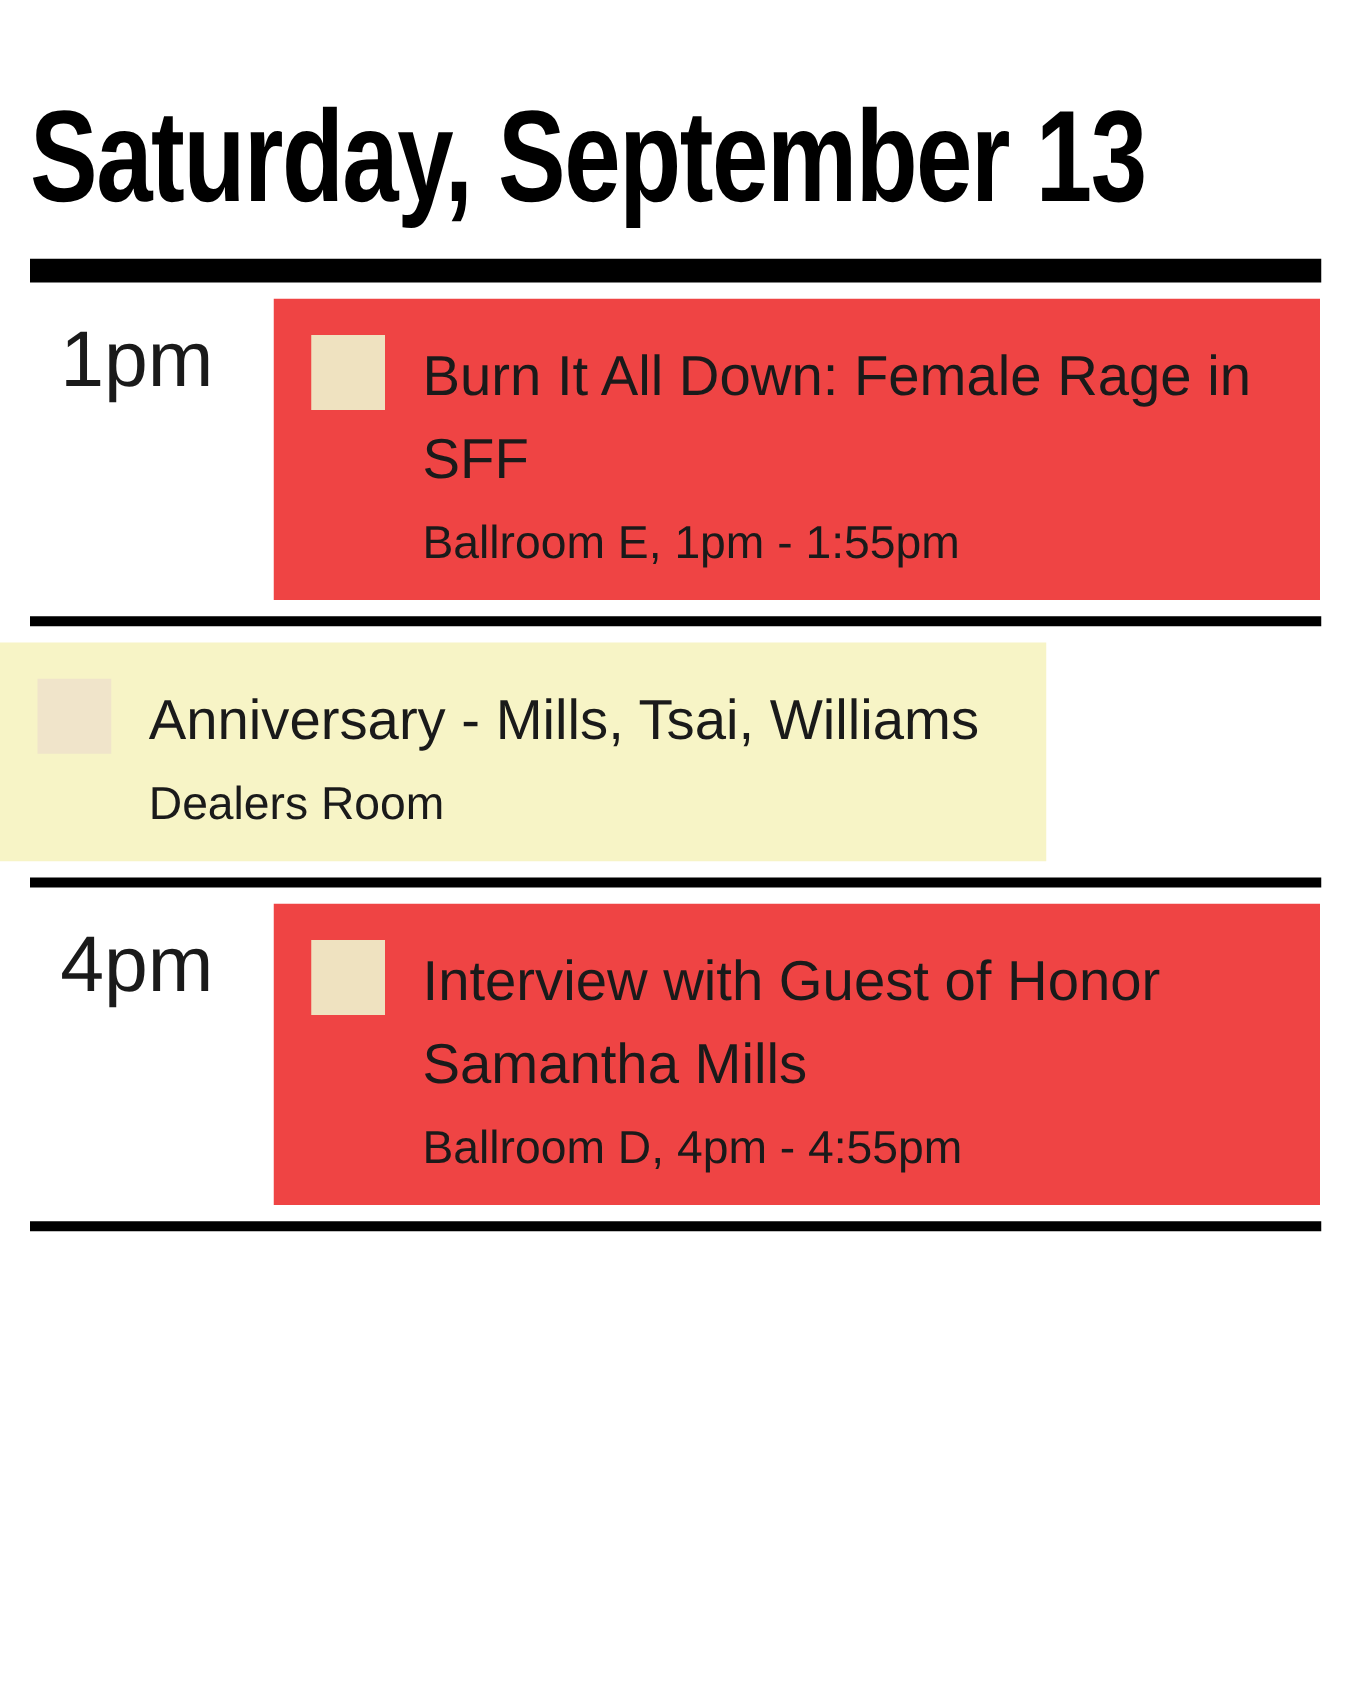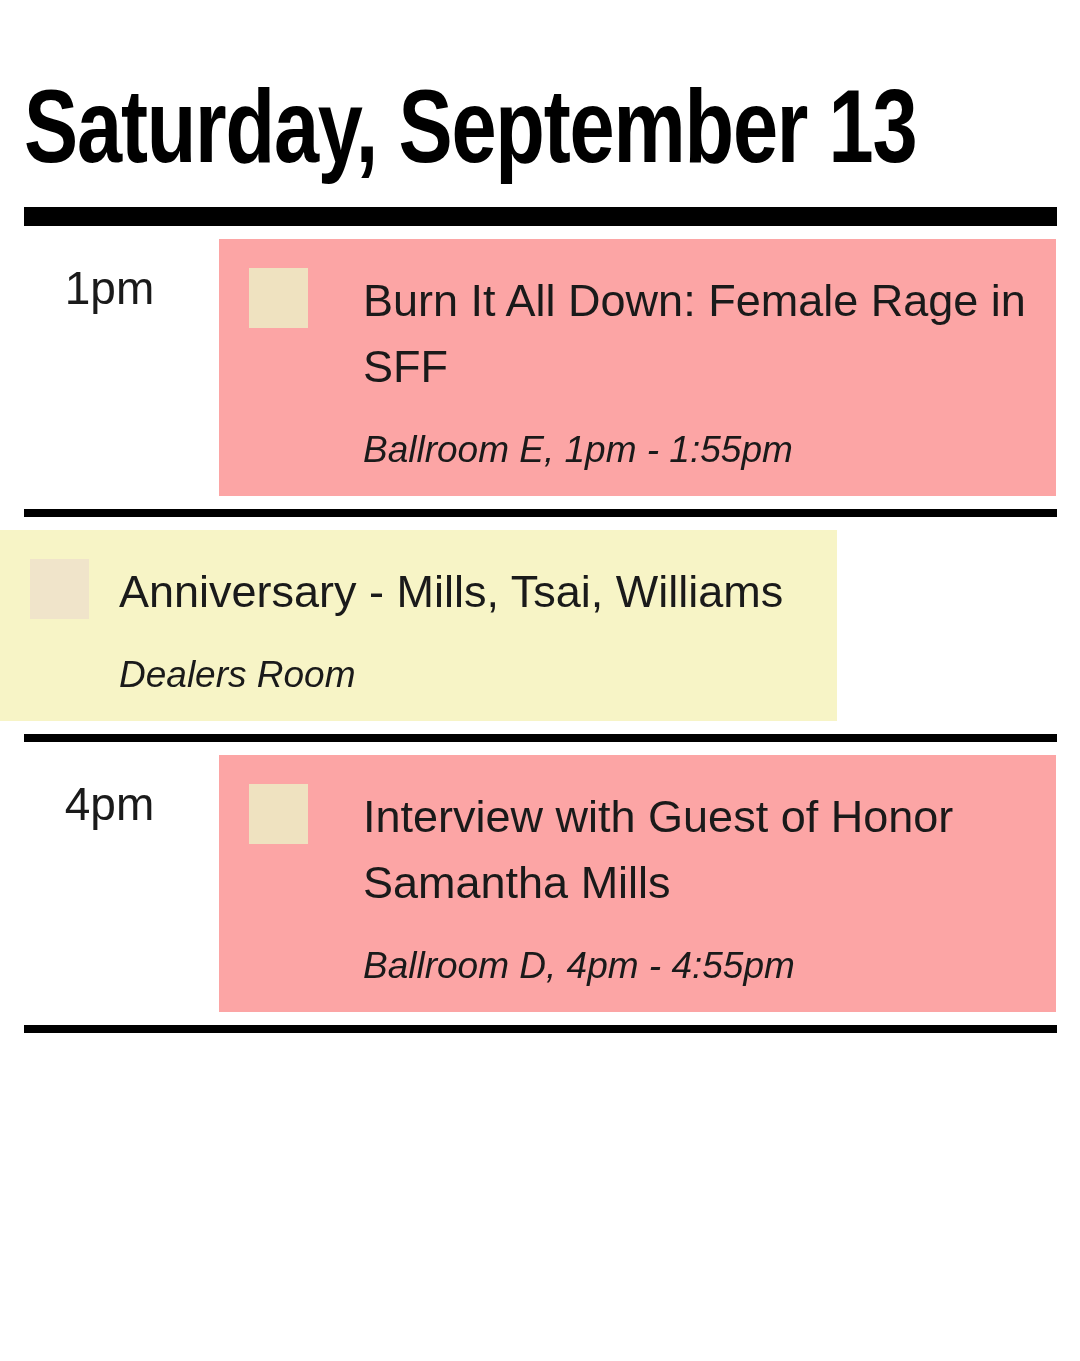--- a/index.html
+++ b/index.html
@@ -73,35 +73,35 @@
   .time-cell {
     width: 219px;
     flex: 0 0 219px;
     display: flex;
     align-items: flex-start;
     justify-content: center;
     padding-top: 26px;
     box-sizing: border-box;
   }
   .time-label {
-    font-size: 46px;
+    font-size: 63px;
     line-height: 46px;
     color: #1a1a1a;
     font-weight: 400;
     white-space: nowrap;
   }
   .event-card {
     flex: 0 0 837px;
     width: 837px;
     box-sizing: border-box;
     display: flex;
     align-items: flex-start;
     padding: 29px 16px 24px 30px;
   }
-  .card-blue   { background: #fca5a5; gap: 25px; }
+  .card-blue   { background: #ef4444; }
   .card-yellow { background: #f7f4c6; }
 
   .tag-swatch {
     flex: 0 0 59px;
     width: 59px;
     height: 60px;
     margin-right: 30px;
   }
   .swatch-cream      { background: #efe2c0; }
   .swatch-cream-warm { background: #f0e4ca; }
@@ -113,23 +113,22 @@
   .event-title {
     font-size: 45px;
     line-height: 66px;
     font-weight: 400;
     color: #1a1a1a;
     margin: 0;
   }
   .event-location {
     font-size: 37px;
     line-height: 44px;
-    font-style: italic;
     color: #1a1a1a;
-    margin-top: 28px;
+    margin-top: 12px;
   }
 </style>
 </head>
 <body>
 
 <div class="page">
 
   <div class="day-header">
     <div class="day-title">Saturday, September 13</div>
   </div>

